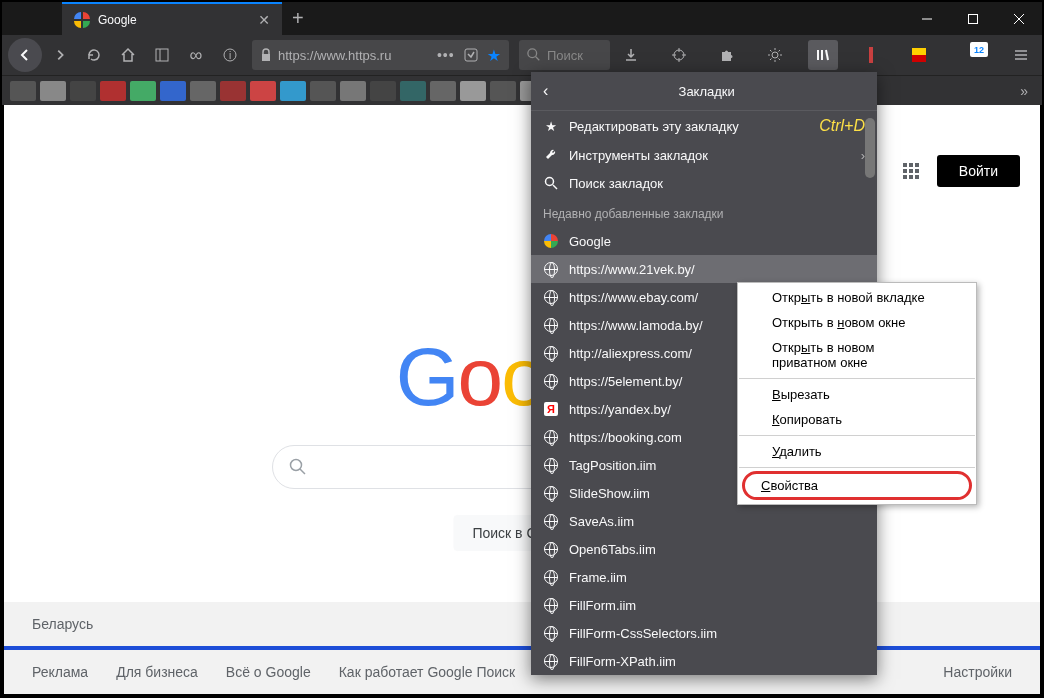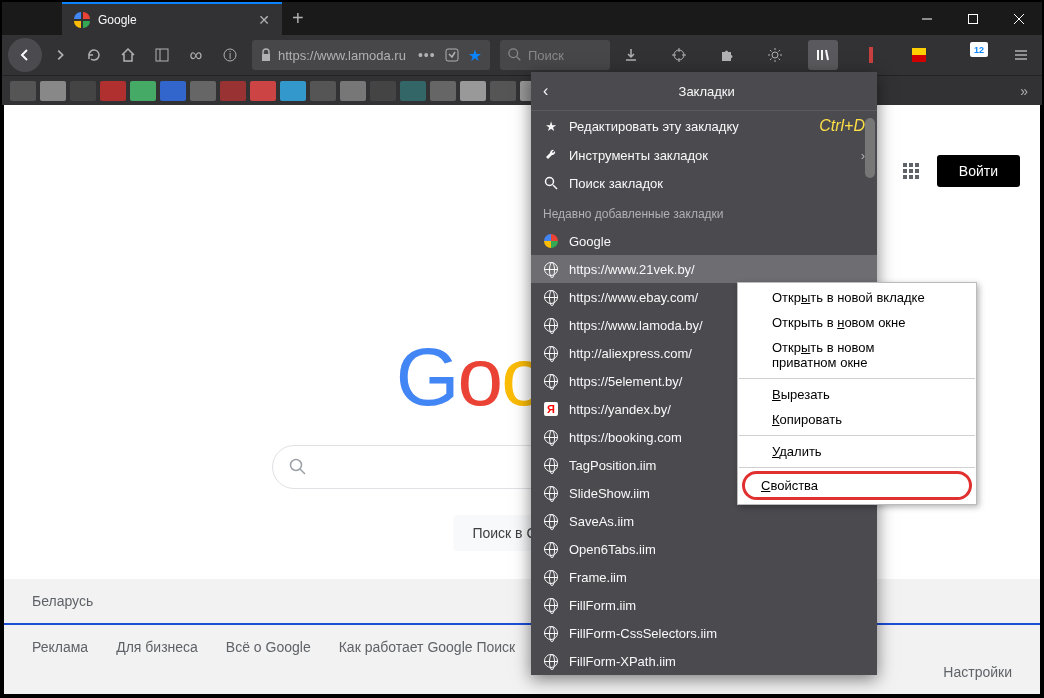--- a/index.html
+++ b/index.html
@@ -13,21 +13,21 @@
 .win-controls { margin-left: auto; display: flex; }
 .win-btn { width: 46px; display: flex; align-items: center; justify-content: center; color: #fff; font-size: 12px; }
 .win-btn svg { width: 12px; height: 12px; }
 
 .toolbar { height: 40px; background: #323234; display: flex; align-items: center; padding: 0 6px; gap: 2px; }
 .nav-btn { width: 32px; height: 32px; display: flex; align-items: center; justify-content: center; color: #b1b1b3; border-radius: 4px; }
 .nav-btn.back { background: #4a4a4f; border-radius: 50%; width: 34px; height: 34px; }
 .urlbar { flex: 1; height: 30px; background: #474749; border-radius: 3px; display: flex; align-items: center; padding: 0 8px; gap: 6px; color: #b1b1b3; font-size: 13px; margin: 0 4px; max-width: 340px; }
 .urlbar .lock { color: #b1b1b3; }
 .urlbar-right { margin-left: auto; display: flex; gap: 8px; align-items: center; }
-.searchbar { width: 110px; height: 30px; background: #474749; border-radius: 3px; display: flex; align-items: center; padding: 0 8px; gap: 6px; color: #888; font-size: 13px; margin: 0 4px; }
+.searchbar { width: 91px; height: 30px; background: #474749; border-radius: 3px; display: flex; align-items: center; padding: 0 8px; gap: 6px; color: #888; font-size: 13px; margin: 0 4px; }
 .toolbar-icons { display: flex; gap: 18px; align-items: center; }
 .toolbar-icon { width: 30px; height: 30px; display: flex; align-items: center; justify-content: center; color: #b1b1b3; position: relative; }
 .toolbar-icon.library { background: #5a5a5e; border-radius: 3px; }
 .calendar-badge { background: #fff; color: #0a84ff; font-size: 9px; font-weight: bold; width: 18px; height: 15px; display: flex; align-items: center; justify-content: center; border-radius: 2px; position: absolute; top: 2px; right: 0; }
 
 .bookmark-bar { height: 30px; background: #323234; border-top: 1px solid #222; display: flex; align-items: center; padding: 0 8px; }
 .bm-item { width: 26px; height: 20px; background: #666; margin-right: 4px; border-radius: 2px; }
 .bm-chevron { margin-left: auto; color: #b1b1b3; font-size: 14px; padding: 0 6px; }
 
 .content { position: absolute; top: 103px; left: 2px; right: 2px; bottom: 2px; background: #fff; }
@@ -45,23 +45,23 @@
 .google-logo span:nth-child(5){color:#34a853}
 .google-logo span:nth-child(6){color:#ea4335}
 
 .search-box { position: absolute; top: 340px; left: 50%; transform: translateX(-50%); width: 500px; height: 44px; border: 1px solid #dfe1e5; border-radius: 22px; display: flex; align-items: center; padding: 0 16px; }
 .search-box .mag { color: #9aa0a6; font-size: 16px; }
 
 .search-buttons { position: absolute; top: 410px; left: 50%; transform: translateX(-50%); display: flex; gap: 10px; }
 .search-btn { background: #f8f9fa; border: 1px solid #f8f9fa; color: #3c4043; font-size: 14px; padding: 9px 18px; border-radius: 4px; }
 
 .google-footer { position: absolute; bottom: 0; left: 0; right: 0; background: #f2f2f2; font-size: 14px; color: #5f6368; }
-.footer-country { padding: 14px 28px; border-bottom: 2px solid #1d4ed8; }
+.footer-country { padding: 14px 28px; border-bottom: 4px solid #1d4ed8; }
 .footer-links { padding: 14px 28px; display: flex; gap: 28px; }
-.footer-links .right { margin-left: auto; display: flex; gap: 28px; margin-top: 25px; }
+.footer-links .right { margin-left: auto; display: flex; gap: 28px; }
 
 .bookmarks-panel { position: absolute; top: 70px; right: 165px; width: 346px; background: #4a4a4f; color: #f9f9fa; font-size: 13px; box-shadow: 0 4px 16px rgba(0,0,0,0.5); z-index: 100; }
 .bp-header { display: flex; align-items: center; padding: 10px 12px; border-bottom: 1px solid #5a5a5f; }
 .bp-back { font-size: 16px; color: #f9f9fa; }
 .bp-title { flex: 1; text-align: center; font-weight: 400; }
 .bp-row { display: flex; align-items: center; gap: 10px; padding: 6px 12px; cursor: default; }
 .bp-row.selected { background: #6d6d72; }
 .bp-row .shortcut { margin-left: auto; color: #fde047; font-size: 16px; font-style: italic; }
 .bp-row .chev { margin-left: auto; color: #b1b1b3; }
 .bp-section { padding: 10px 12px 6px; color: #b1b1b3; font-size: 12px; }
@@ -154,21 +154,21 @@
     <svg width="16" height="16" viewBox="0 0 16 16">
         <circle cx="8" cy="8" r="6" stroke="#b1b1b3" fill="none"></circle>
         <text x="8" y="12" text-anchor="middle" fill="#b1b1b3" font-size="10">i</text>
       </svg>
   </div>
   <div class="urlbar">
     <svg class="lock" width="12" height="14" viewBox="0 0 12 14">
         <rect x="2" y="6" width="8" height="7" fill="#b1b1b3"></rect>
         <path d="M3 6 V4 a3 3 0 0 1 6 0 V6" stroke="#b1b1b3" fill="none" stroke-width="1.5"></path>
       </svg>
-    <span>https://www.lamoda.ru</span>
+    <span>https://www.https.ru</span>
     <div class="urlbar-right">
       <span style="font-size:14px;letter-spacing:1px">•••</span>
       <svg width="16" height="16" viewBox="0 0 16 16">
           <rect x="2" y="2" width="12" height="12" stroke="#b1b1b3" fill="none" rx="2"></rect>
           <path d="M5 7 L8 10 L11 5" stroke="#b1b1b3" fill="none" stroke-width="1.5"></path>
         </svg>
       <span style="color:#0a84ff;font-size:16px">★</span>
     </div>
   </div>
   <div class="searchbar">

